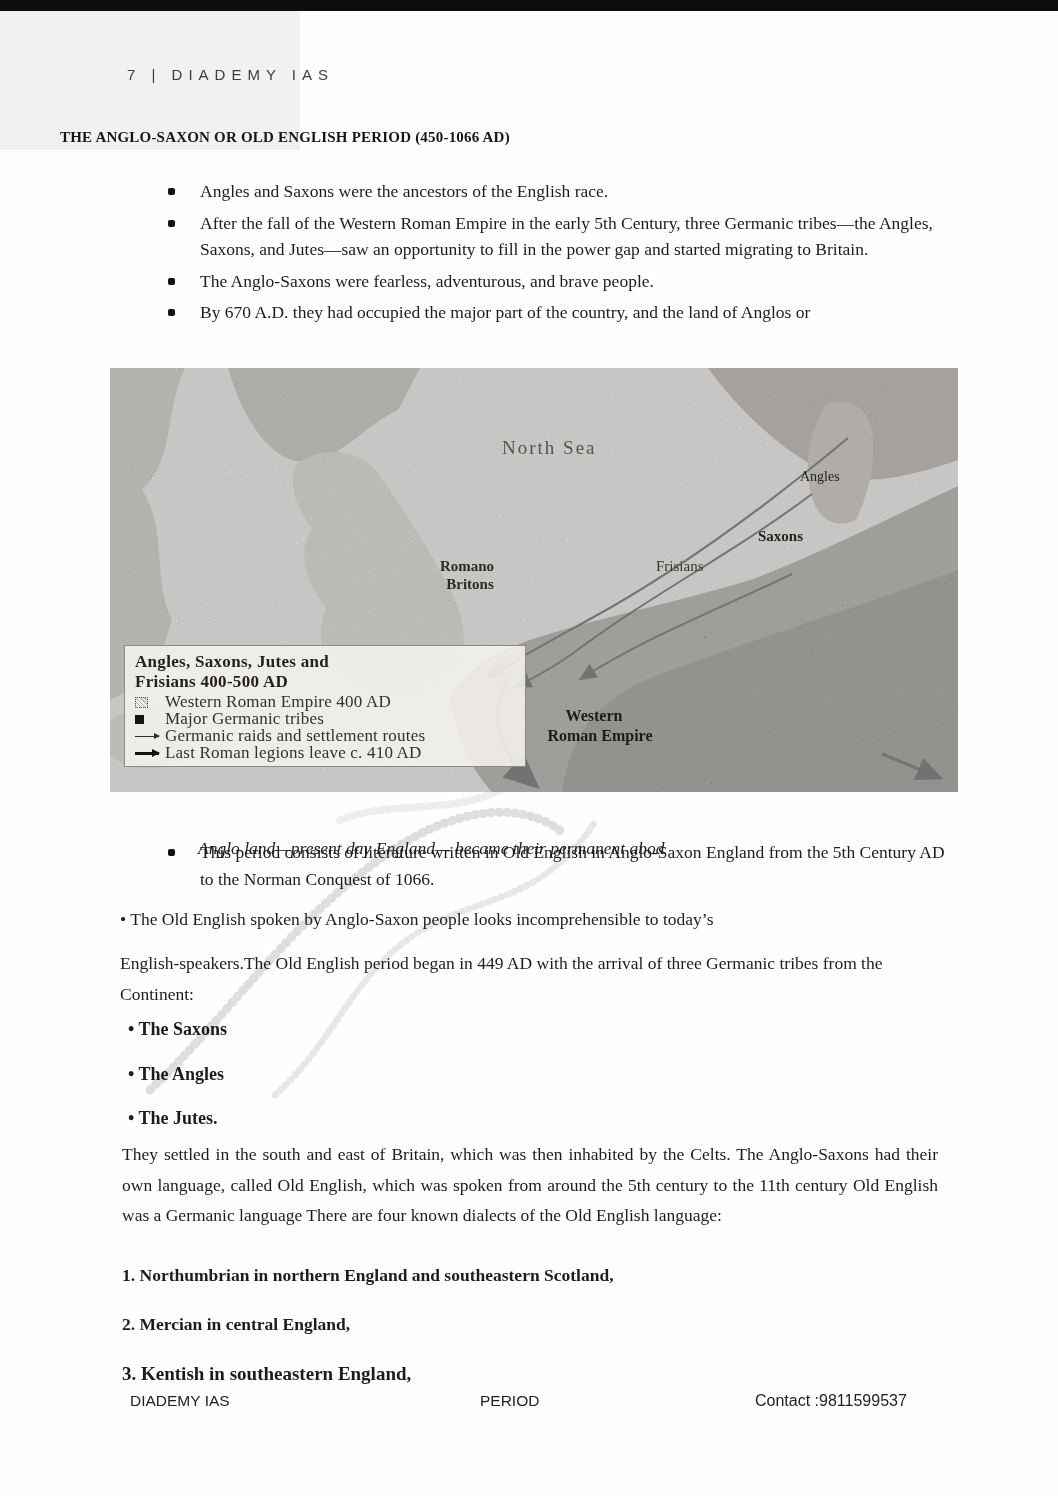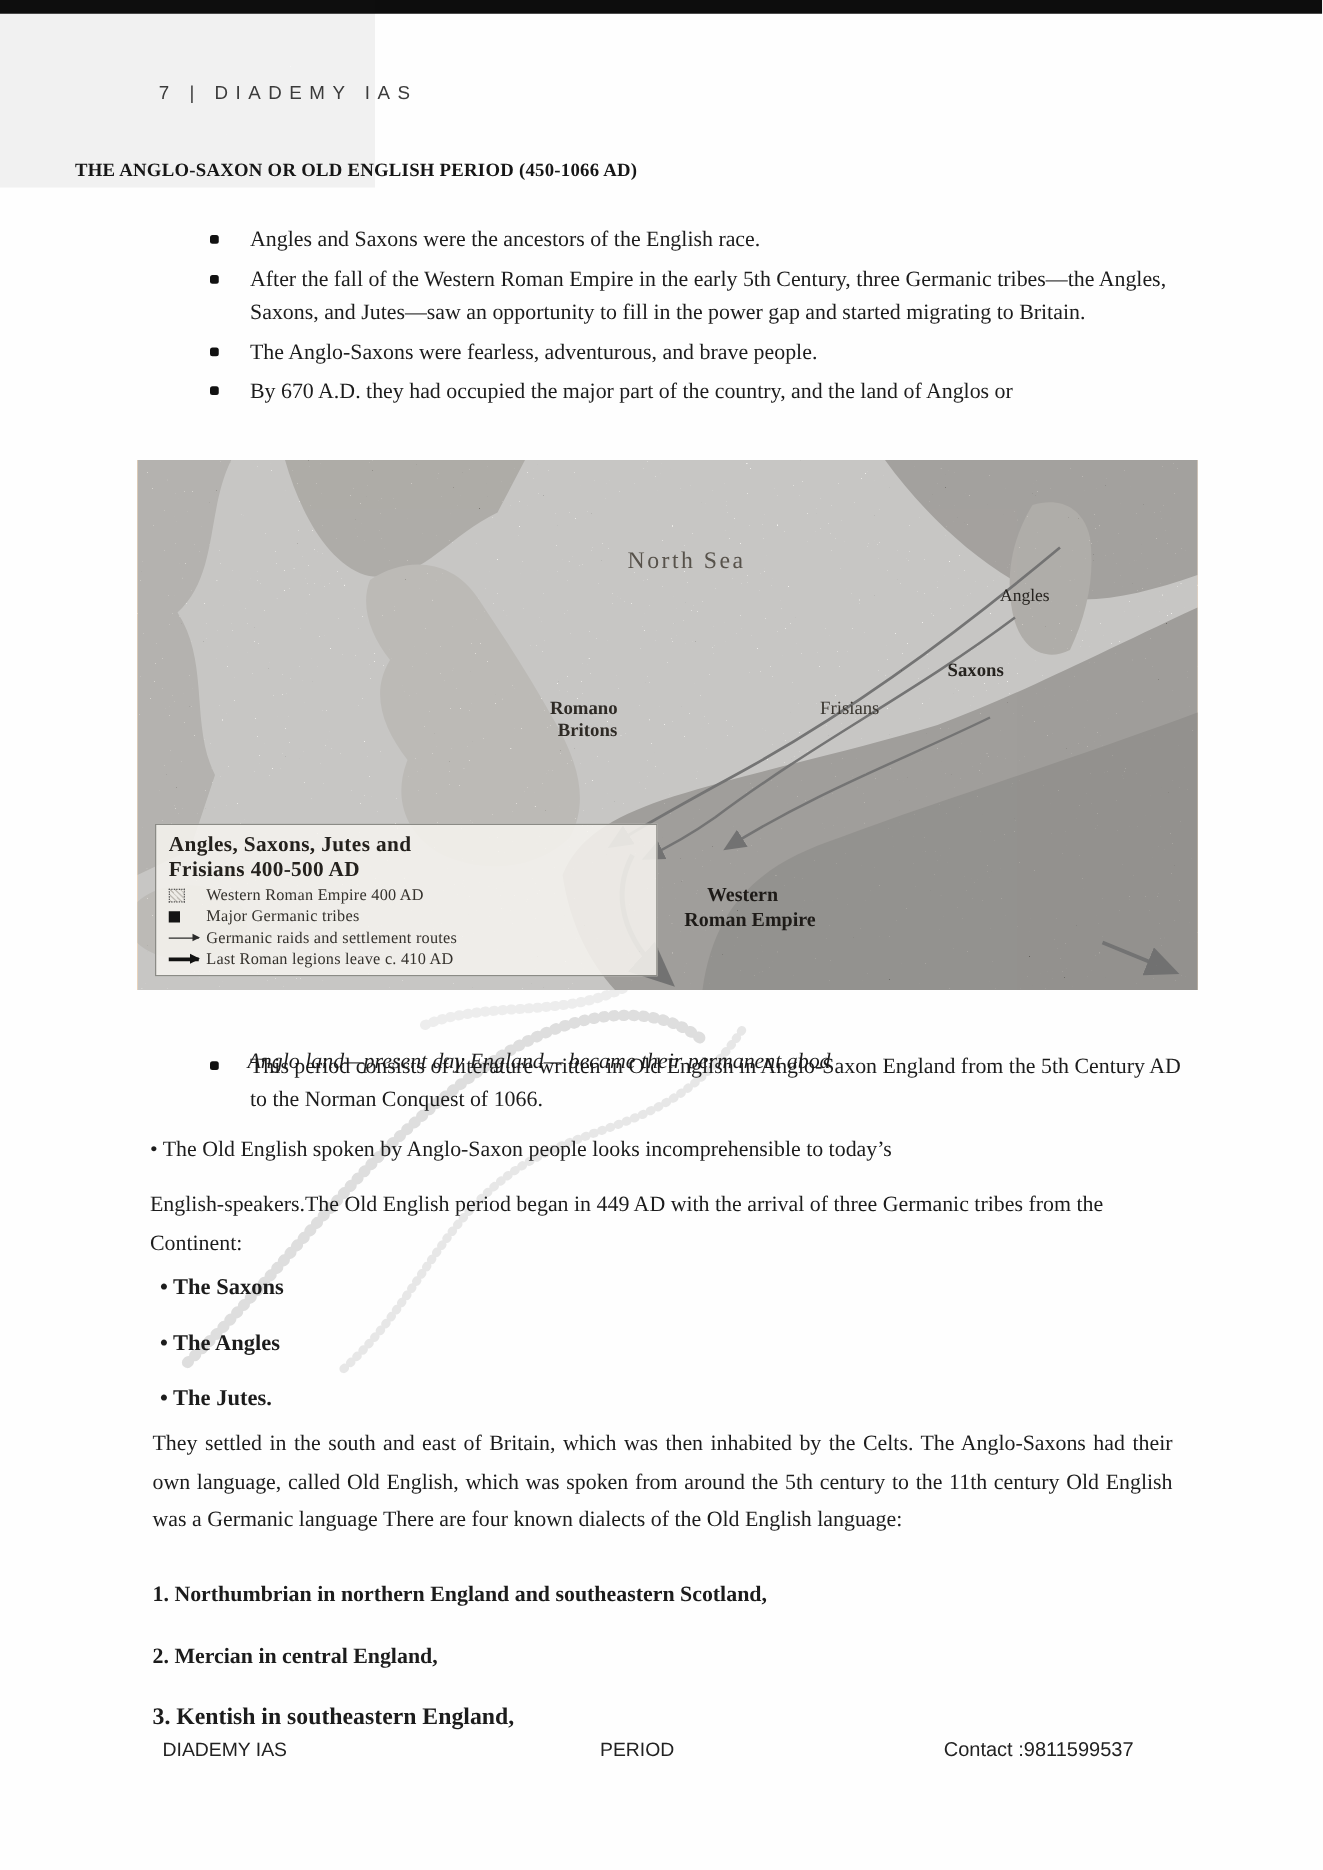--- a/index.html
+++ b/index.html
@@ -16,28 +16,28 @@
   .hdr{position:absolute;top:66px;left:127px;z-index:2;
     font-family:"Liberation Sans",sans-serif;font-size:15px;letter-spacing:6px;color:#3d3d3d;}
   .doc-title{position:absolute;top:129px;left:60px;width:940px;z-index:2;
     text-align:left;font-weight:bold;font-size:15px;letter-spacing:.2px;color:#161616;}
   
   ul.bul{list-style:none;margin:0;padding:0;}
   ul.bul li{position:relative;padding-left:36px;font-size:17.5px;line-height:26.5px;margin-bottom:5px;}
   ul.bul li::before{content:"";position:absolute;left:4px;top:10px;width:7px;height:7px;background:#111;border-radius:2px;}
   .intro{position:absolute;top:178px;left:164px;width:775px;z-index:2;}
   
-  .map-fig{position:absolute;top:368px;left:110px;width:848px;height:424px;z-index:1;background:#fdba74;box-shadow:0 0 0 1px #d8d5cf inset;}
+  .map-fig{position:absolute;top:368px;left:110px;width:848px;height:424px;z-index:1;background:#ef4444;box-shadow:0 0 0 1px #d8d5cf inset;}
   .map-fig svg{position:absolute;inset:0;}
-  .legend{position:absolute;left:14px;top:291px;width:402px;height:122px;z-index:3;
+  .legend{position:absolute;left:14px;top:277px;width:402px;height:122px;z-index:3;
     background:rgba(245,243,238,.88);border:1px solid #8b8b86;box-sizing:border-box;padding:6px 10px 4px 10px;}
   .legend .lt{font-weight:bold;font-size:17px;line-height:20px;color:#24211d;letter-spacing:.3px;}
   .lg-row{display:flex;align-items:center;margin-top:3px;}
   .lg-row .ic{width:30px;flex:0 0 30px;display:flex;align-items:center;}
-  .lg-row .lbl{font-size:13px;color:#34312c;line-height:14px;letter-spacing:.2px;}
+  .lg-row .lbl{font-size:17px;color:#34312c;line-height:14px;letter-spacing:.2px;}
   .ic-stipple{width:11px;height:9px;border:1px dotted #555;background:
     repeating-linear-gradient(45deg,#bdb9b2 0 1px,transparent 1px 3px);}
   .ic-square{width:9px;height:9px;background:#141414;}
   .ic-arrow-thin{width:24px;height:0;border-top:1.6px solid #2b2b2b;position:relative;}
   .ic-arrow-thin::after{content:"";position:absolute;right:-1px;top:-4px;border-left:6px solid #2b2b2b;border-top:3px solid transparent;border-bottom:3px solid transparent;}
   .ic-arrow-thick{width:24px;height:0;border-top:3.5px solid #111;position:relative;}
   .ic-arrow-thick::after{content:"";position:absolute;right:-1px;top:-6px;border-left:8px solid #111;border-top:4px solid transparent;border-bottom:4px solid transparent;}
   
   .t{position:absolute;z-index:2;font-size:17.5px;line-height:27px;color:#1c1c1c;}
   .anglo-line{top:835px;left:198px;width:740px;font-style:italic;}

